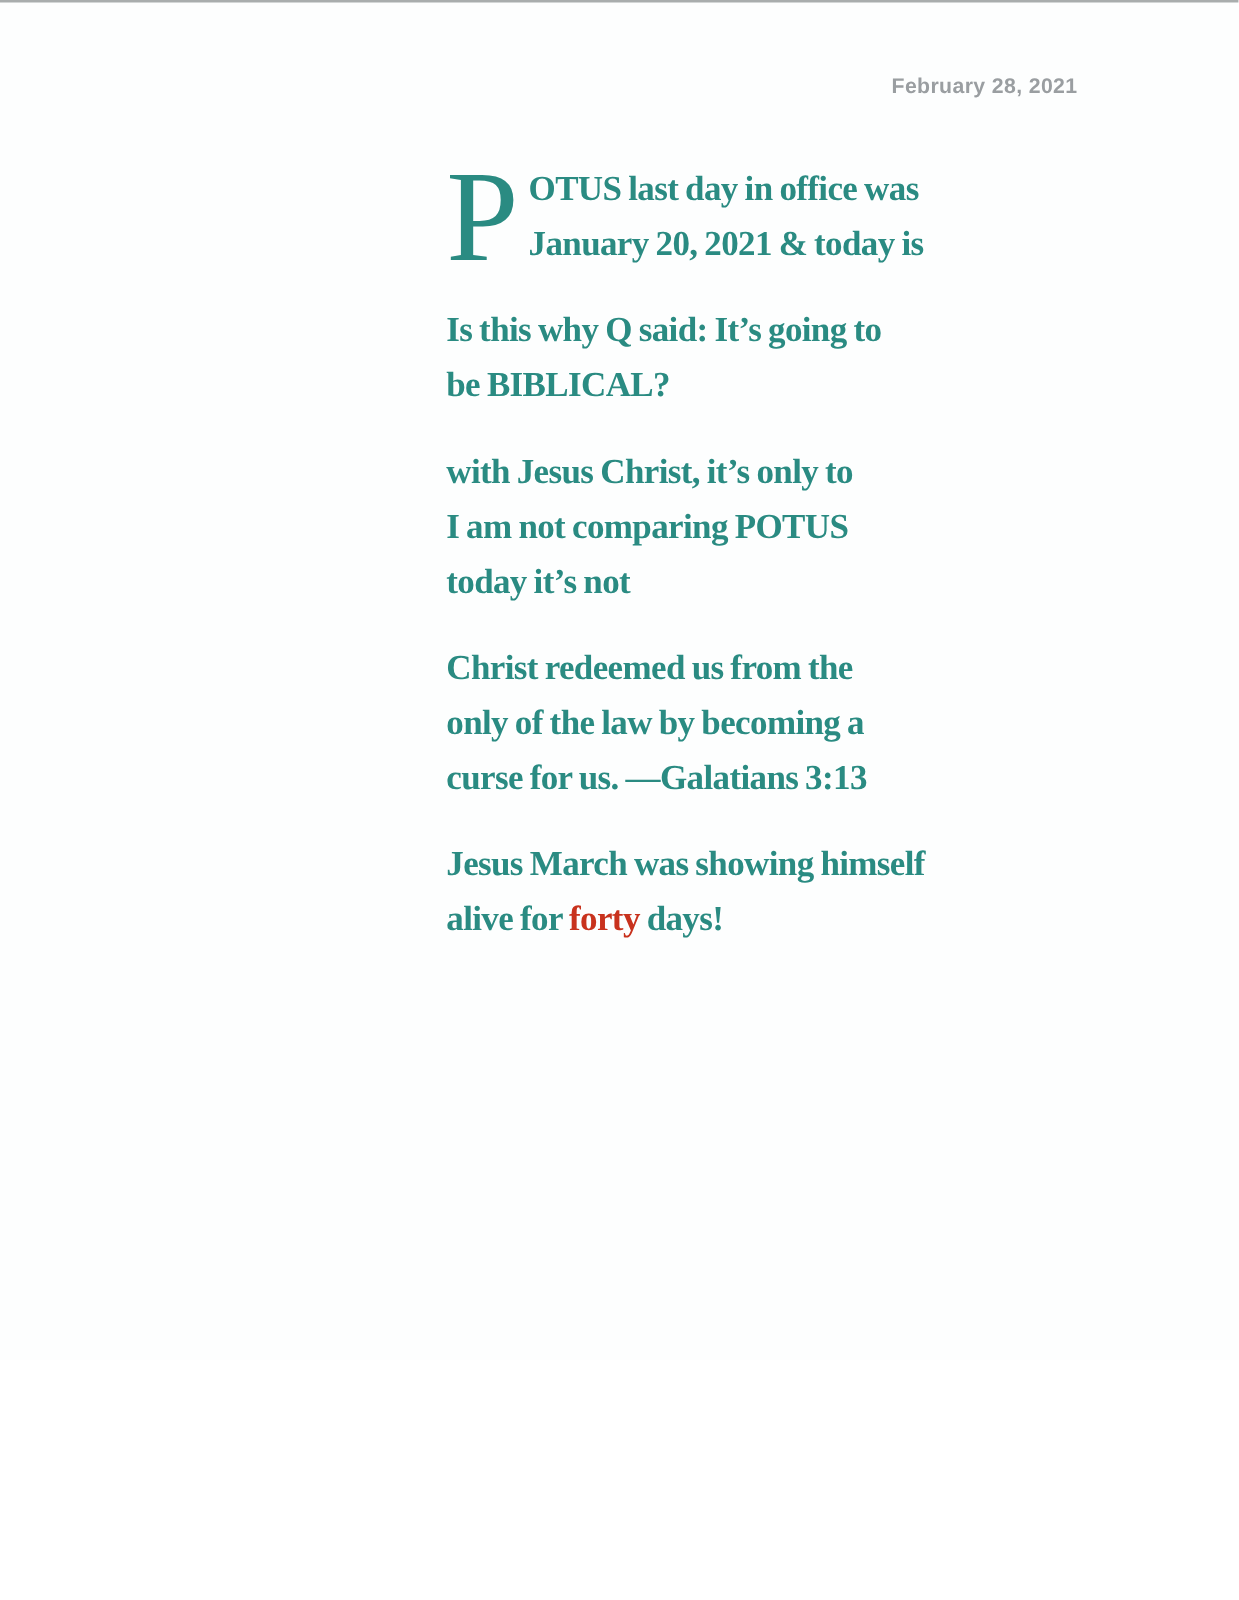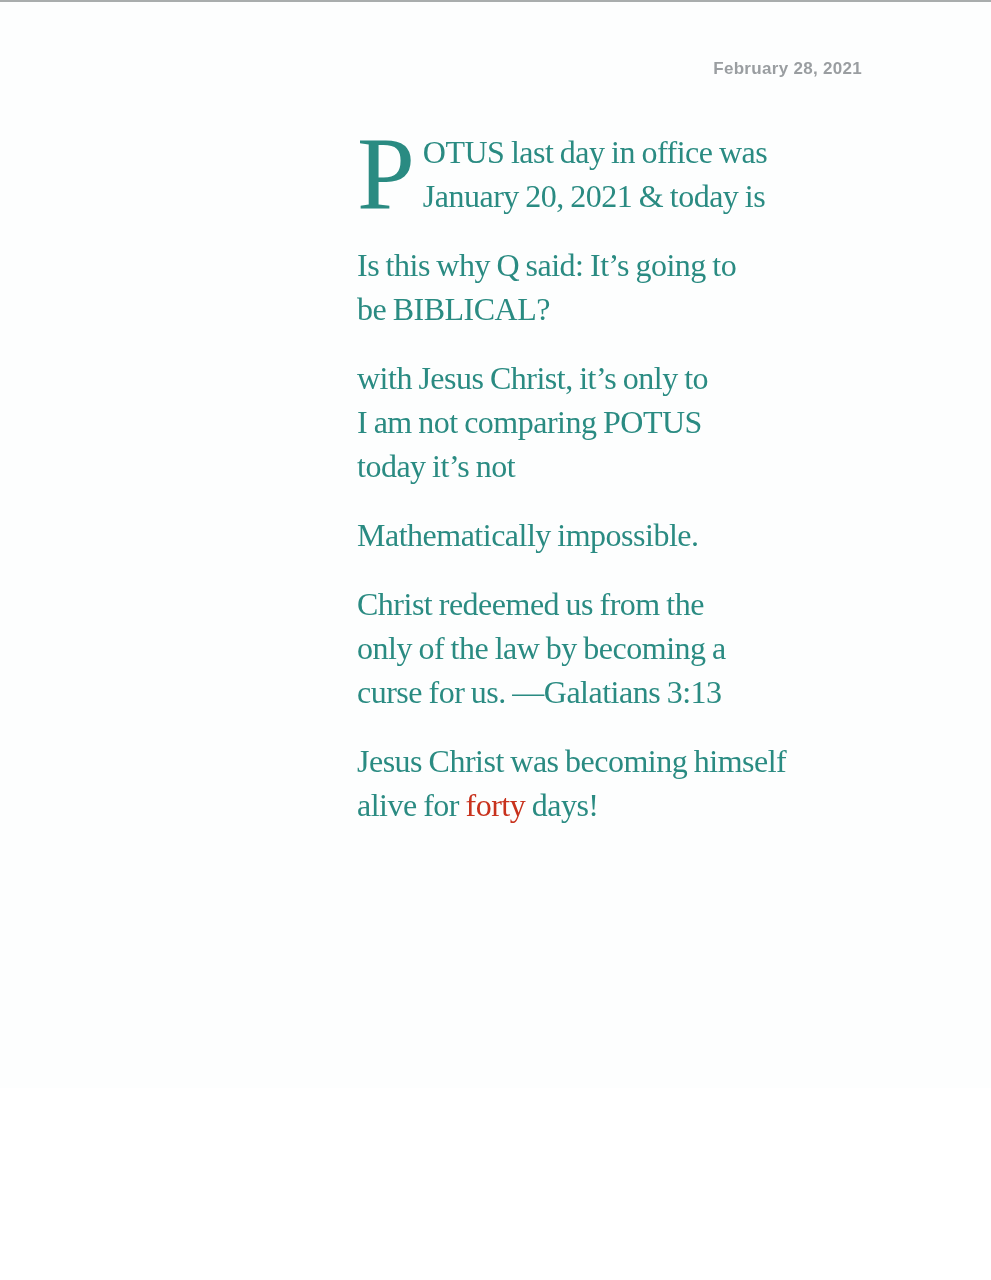--- a/index.html
+++ b/index.html
@@ -34,24 +34,25 @@
     left: 357px;
     top: 130px;
     width: 520px;
   }
   .para {
     margin: 0 0 25px 0;
   }
   .para:last-child { margin-bottom: 0; }
   .line {
     white-space: nowrap;
-    font-size: 32px;
+    font-size: 28px;
     line-height: 44px;
     letter-spacing: -0.5px;
     word-spacing: -1px;
+    font-weight: bold;
   }
   .dropcap {
     float: left;
     font-size: 104px;
     line-height: 0.84;
     height: 88px;
     margin-right: 8px;
   }
   .page-number {
     position: absolute;
@@ -78,27 +79,24 @@
         <div class="para">
           <div class="line"><span style="color: rgb(42, 139, 130);">Is this why Q said: It’s going to</span></div>
           <div class="line"><span style="color: rgb(42, 139, 130);">be BIBLICAL?</span></div>
         </div>
         <div class="para">
           <div class="line"><span style="color: rgb(42, 139, 130);">with Jesus Christ, it’s only to</span></div>
           <div class="line"><span style="color: rgb(42, 139, 130);">I am not comparing POTUS</span></div>
           <div class="line"><span style="color: rgb(42, 139, 130);">today it’s not</span></div>
         </div>
         <div class="para">
-          <div class="line"><span style="color: rgb(42, 139, 130);">Mathematically impossible.</span></div>
-        </div>
-        <div class="para">
           <div class="line"><span style="color: rgb(42, 139, 130);">Christ redeemed us from the</span></div>
           <div class="line"><span style="color: rgb(42, 139, 130);">only of the law by becoming a</span></div>
           <div class="line"><span style="color: rgb(42, 139, 130);">curse for us. —Galatians 3:13</span></div>
         </div>
         <div class="para">
-          <div class="line"><span style="color: rgb(42, 139, 130);">Jesus Christ was becoming himself</span></div>
+          <div class="line"><span style="color: rgb(42, 139, 130);">Jesus March was showing himself</span></div>
           <div class="line"><span style="color: rgb(42, 139, 130);">alive for </span><span style="color: rgb(200, 50, 29);">forty</span><span style="color: rgb(42, 139, 130);"> days!</span></div>
         </div>
       </div>
   </main>
   <div class="page-number" style="color: rgb(155, 158, 160);">9</div>
 </div>
 
 </body></html>

